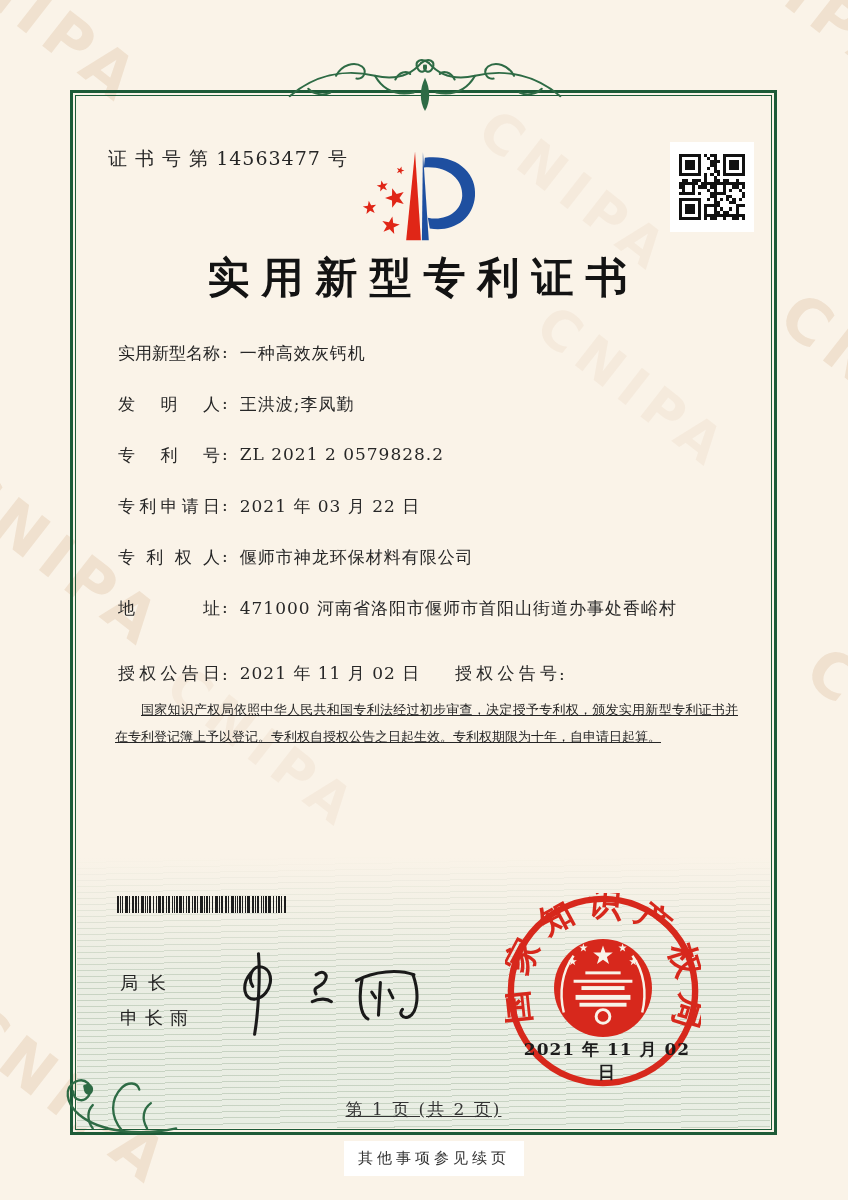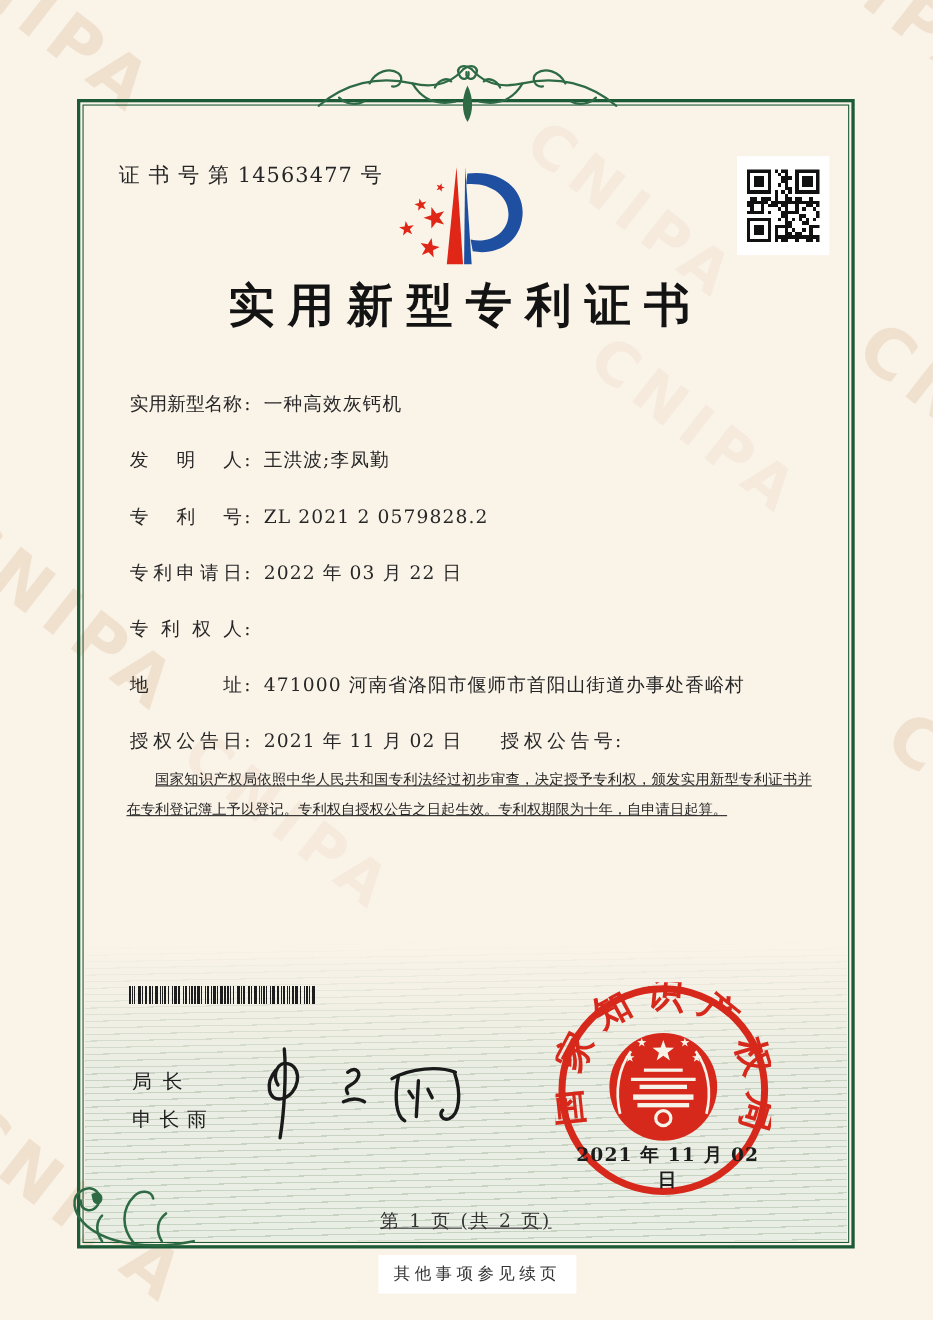--- a/index.html
+++ b/index.html
@@ -38,21 +38,21 @@
   .orn { position:absolute; z-index:3; }
   
   .abs { position:absolute; z-index:4; }
   .certno { left:108px; top:146px; font-size:19px; letter-spacing:1px; color:#262626; }
   .logo { left:336px; top:140px; }
   .qrbox { left:670px; top:142px; width:84px; height:90px; background:#ffffff;
            display:flex; align-items:center; justify-content:center; }
   .title { left:70px; top:250px; width:707px; text-align:center;
            font-size:42px; font-weight:700; letter-spacing:12px; color:#131313; }
   .fields { left:118px; top:342px; width:612px; font-size:17px; color:#272727; }
-  .frow  { display:flex; align-items:center; height:51px; }
+  .frow  { display:flex; height:51px; }
   .fpair { display:flex; align-items:center; }
   .fpair.first { width:337px; }
   .flabel { display:inline-block; width:102px; text-align:justify; text-align-last:justify; }
   .fcolon { margin:0 12px 0 2px; }
   .fvalue { letter-spacing:1px; }
   .paras { left:115px; top:696px; width:623px; font-size:13px; line-height:27px;
            text-align:justify; color:#262626;text-decoration:underline; }
   .paras p { text-indent:2em; }
   .barcode { left:117px; top:896px; width:172px; height:17px; }
   .sig-title { left:120px; top:971px; font-size:18px; letter-spacing:10px; color:#222; }
@@ -292,25 +292,26 @@
       <span class="fvalue">王洪波;李凤勤</span>
   </div>
   <div class="frow">
     <span class="flabel">专利号</span>
       <span class="fcolon">:</span>
       <span class="fvalue">ZL 2021 2 0579828.2</span>
   </div>
   <div class="frow">
     <span class="flabel">专利申请日</span>
       <span class="fcolon">:</span>
-      <span class="fvalue">2022 年 03 月 22 日</span>
+      <span class="fvalue">2021 年 03 月 22 日</span>
   </div>
   <div class="frow">
     <span class="flabel">专利权人</span>
       <span class="fcolon">:</span>
+      <span class="fvalue">偃师市神龙环保材料有限公司</span>
   </div>
   <div class="frow">
     <span class="flabel">地址</span>
       <span class="fcolon">:</span>
       <span class="fvalue">471000 河南省洛阳市偃师市首阳山街道办事处香峪村</span>
   </div>
   <div class="frow">
     <span class="fpair first">
       <span class="flabel">授权公告日</span>
         <span class="fcolon">:</span>

